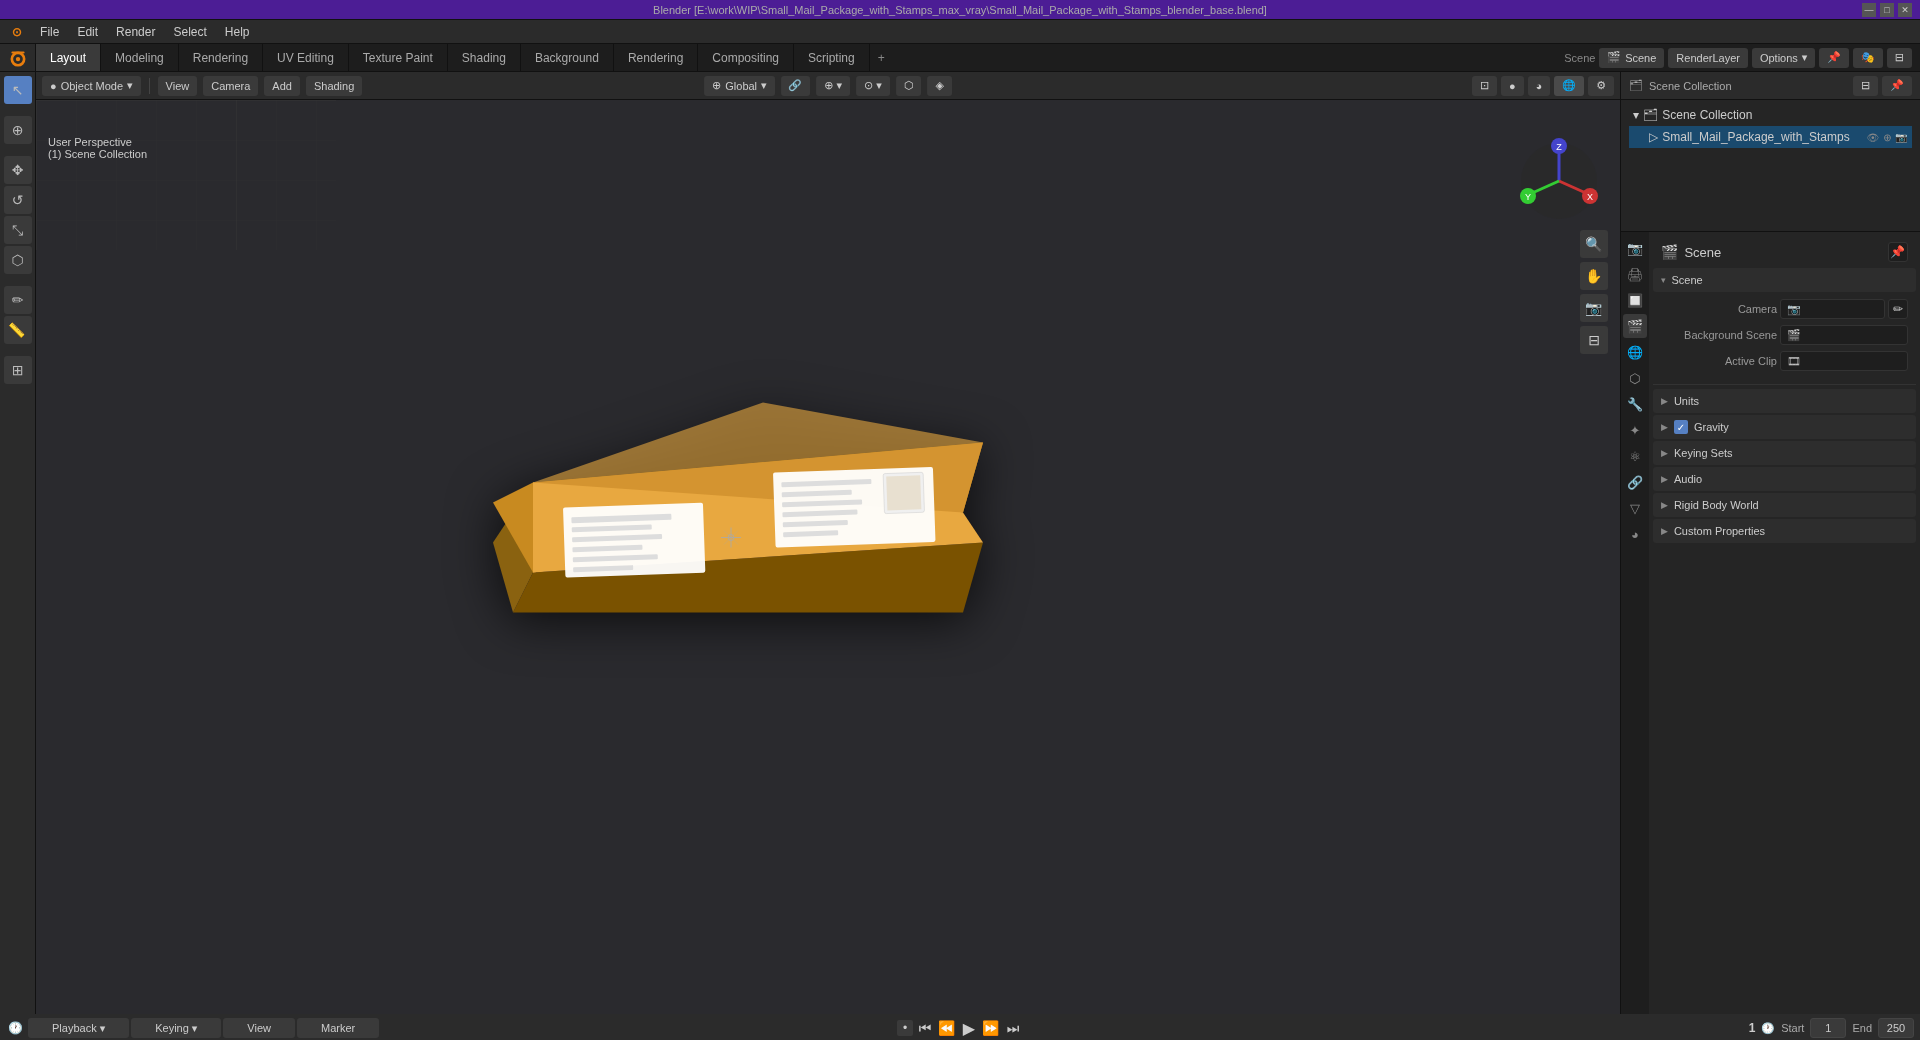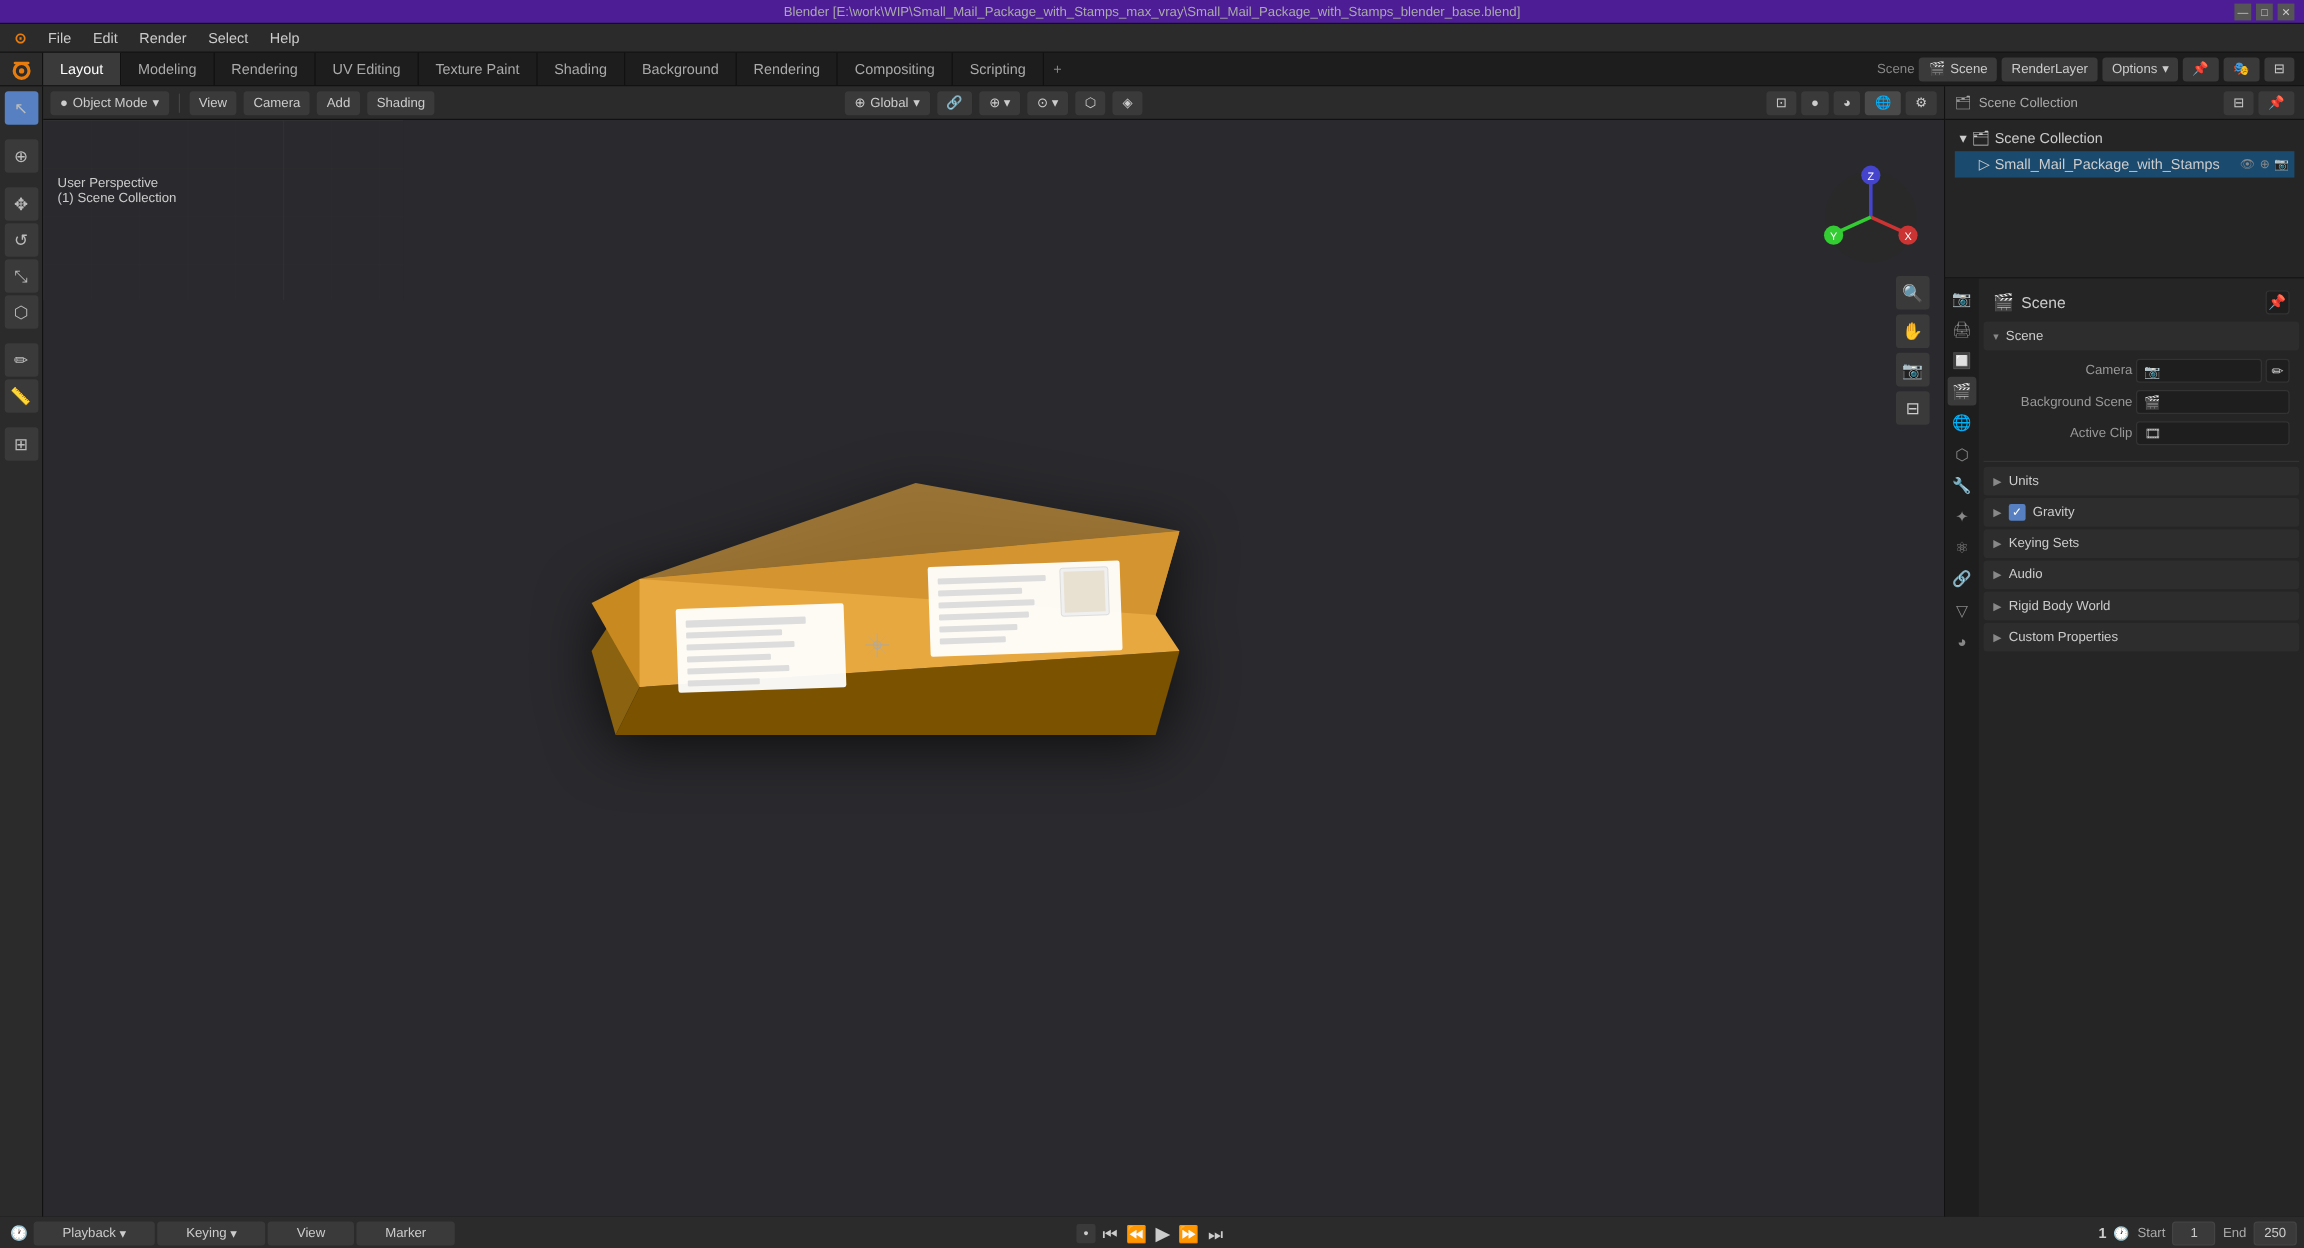--- a/index.html
+++ b/index.html
@@ -170,21 +170,21 @@
 
     
     #grid-canvas {
       position: absolute;
       top: 0; left: 0; right: 0; bottom: 0;
     }
 
     
     #view-info {
       position: absolute;
-      top: 47px; left: 12px;
+      top: 36px; left: 12px;
       color: #ccc;
       font-size: 11px;
       z-index: 5;
     }
 
     
     #gizmo {
       position: absolute;
       top: 36px; right: 16px;
       width: 90px; height: 90px;

